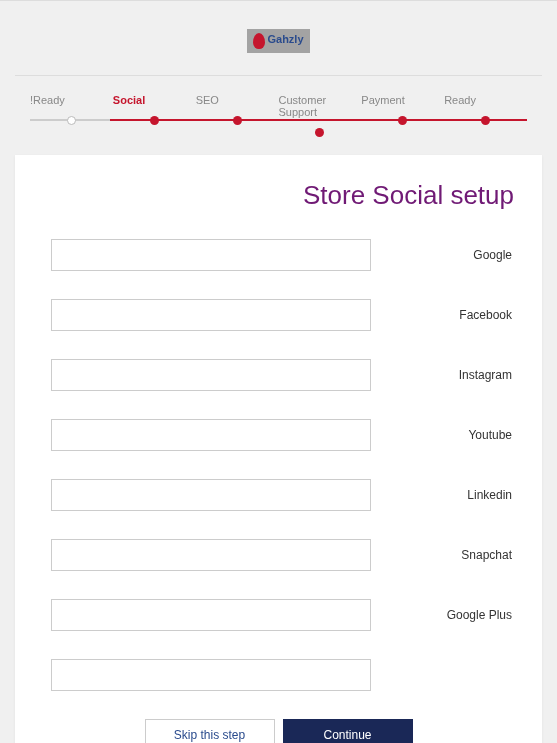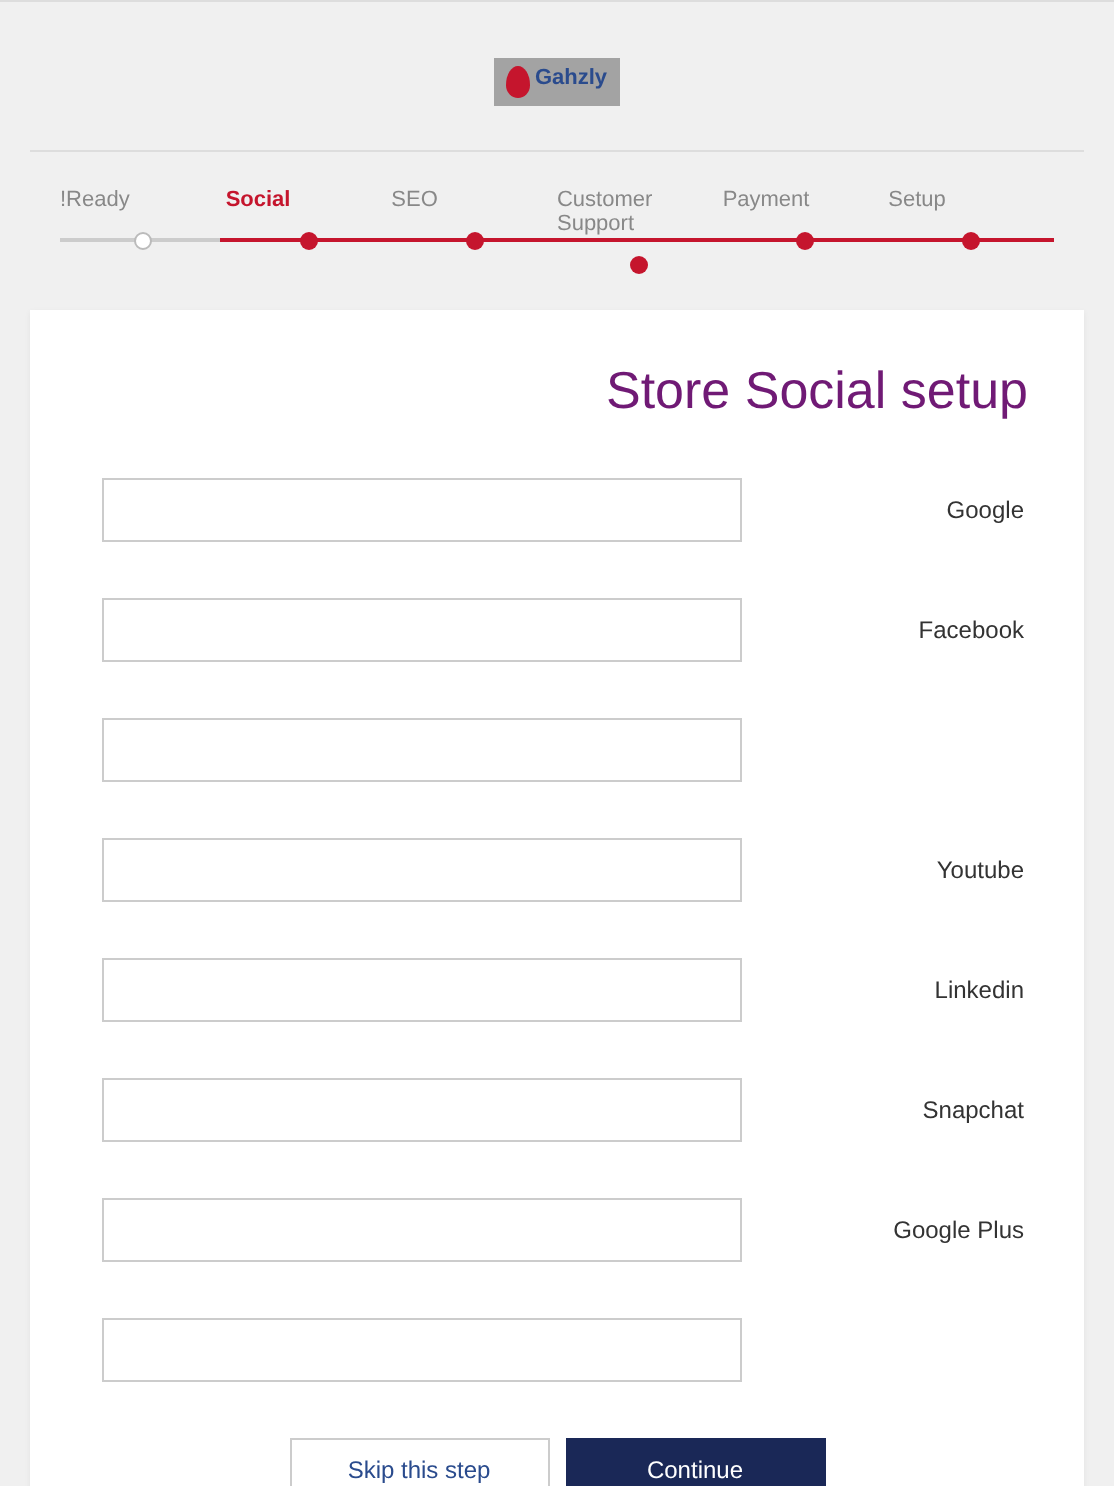--- a/index.html
+++ b/index.html
@@ -188,38 +188,39 @@
     </div>
     <div class="step">
       <span class="step-label">Customer Support</span>
       <div class="step-dot"></div>
     </div>
     <div class="step">
       <span class="step-label">Payment</span>
       <div class="step-dot"></div>
     </div>
     <div class="step">
-      <span class="step-label">Setup</span>
+      <span class="step-label">Ready</span>
       <div class="step-dot"></div>
     </div>
   </div>
 
   <div class="card">
     <h2 class="card-title">Store Social setup</h2>
 
     <div class="form-row">
       <input class="form-input" type="text" value="" style="">
       <span class="form-label">Google</span>
     </div>
     <div class="form-row">
       <input class="form-input" type="text" value="" style="">
       <span class="form-label">Facebook</span>
     </div>
     <div class="form-row">
       <input class="form-input" type="text" value="" style="">
+      <span class="form-label">Instagram</span>
     </div>
     <div class="form-row">
       <input class="form-input" type="text" value="" style="">
       <span class="form-label">Youtube</span>
     </div>
     <div class="form-row">
       <input class="form-input" type="text" value="" style="">
       <span class="form-label">Linkedin</span>
     </div>
     <div class="form-row">

